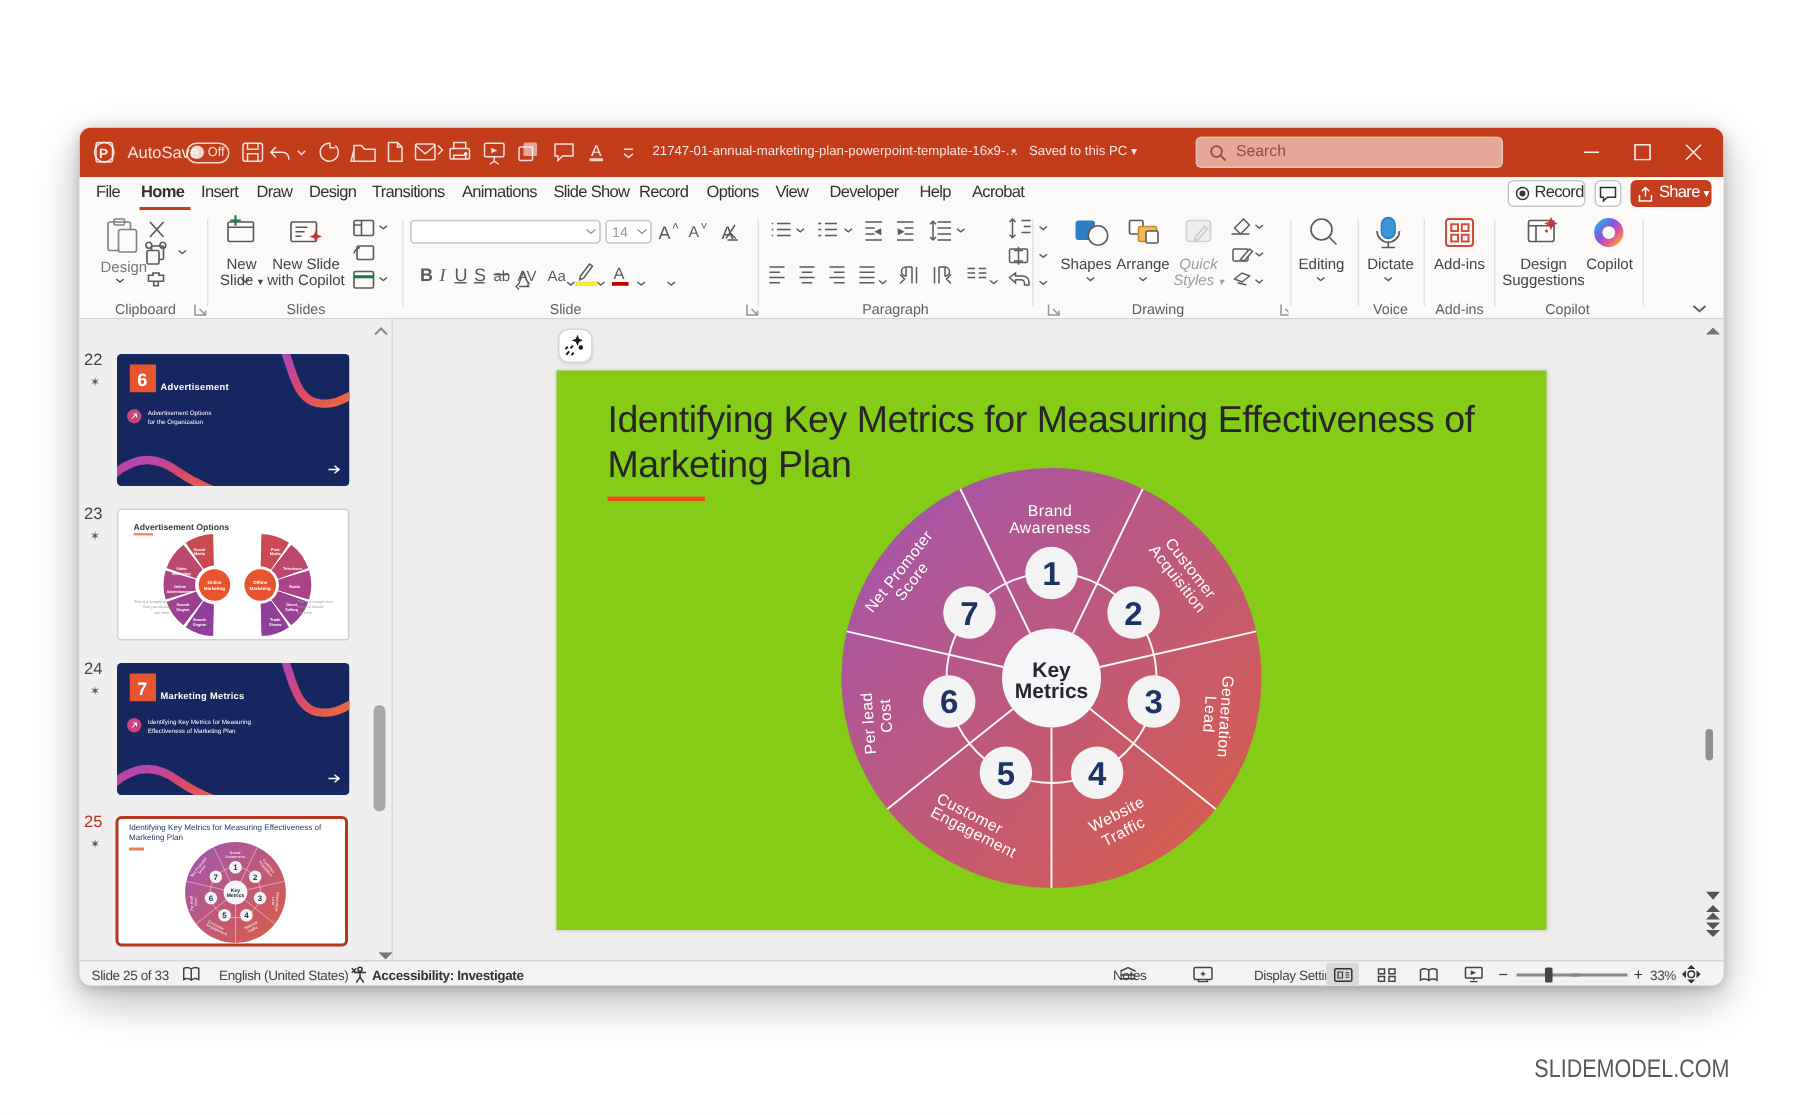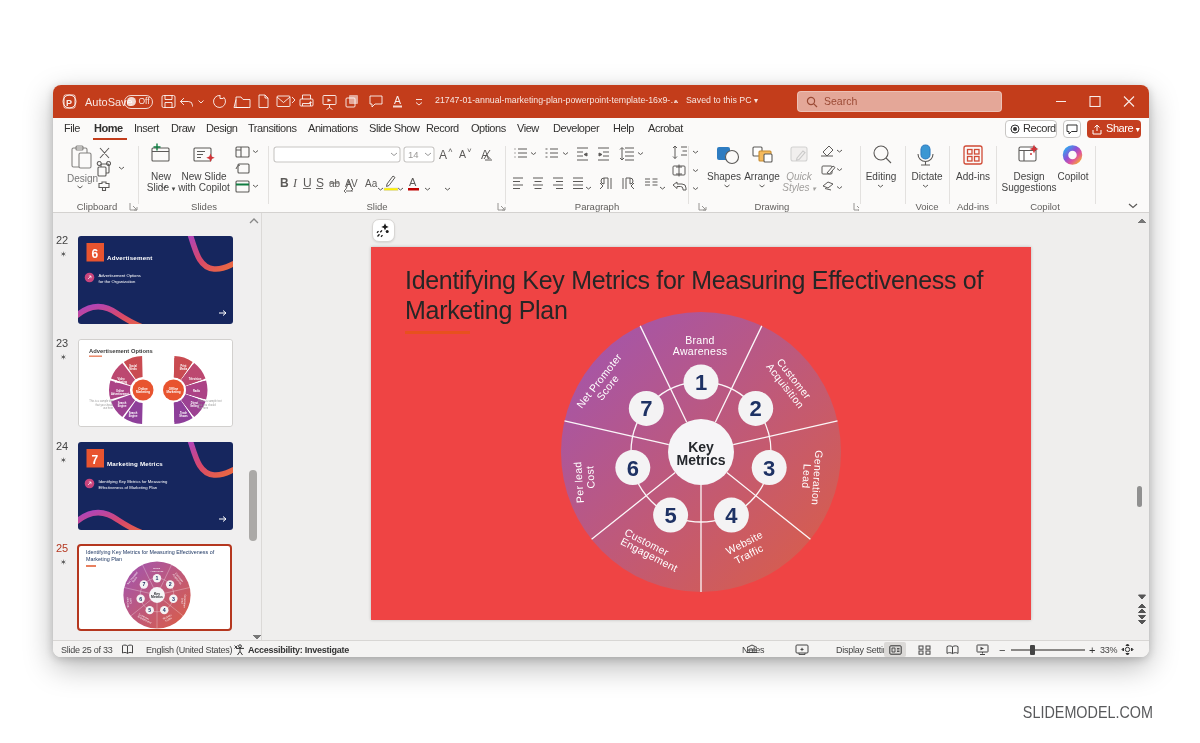--- a/index.html
+++ b/index.html
@@ -14,21 +14,21 @@
 #tabs .tab { position:absolute; top:4px; }
 #tabs .home { font-weight:bold; }
 
 #ribbon { position:absolute; left:0; top:55px; width:100%; height:73px; background:#FBFAF9; border-bottom:1px solid #D4D2D0; font-size:10px; color:#444; }
 .glabel { position:absolute; top:61px; font-size:9.5px; color:#605E5C; text-align:center; }
 .gsep { position:absolute; top:6px; height:58px; width:1px; background:#E3E1DF; }
 
 #main { position:absolute; left:0; top:128px; width:100%; height:427px; background:#EFEEED; }
 #panel { position:absolute; left:0; top:0; width:209px; height:427px; background:#F0EFEF; border-right:1px solid #DBD9D7; }
 #editor { position:absolute; left:210px; top:0; right:0; height:427px; }
-#canvas { position:absolute; left:108px; top:34px; width:660px; height:373px; background:#ef4444; box-shadow:0 0 3px rgba(0,0,0,.22);text-decoration:underline; }
+#canvas { position:absolute; left:108px; top:34px; width:660px; height:373px; background:#84cc16; box-shadow:0 0 3px rgba(0,0,0,.22);text-decoration:underline; }
 
 #sbar { position:absolute; left:0; bottom:0; width:100%; height:17px; background:#F4F3F2; border-top:1px solid #D8D6D4; font-size:9px; letter-spacing:-0.25px; color:#444; }
 .thumbwrap { position:absolute; left:25px; width:155px; height:88px; border-radius:3px; background:#fff; }
 .thumbnum { position:absolute; left:3px; font-size:11px; color:#444; }
 .star { position:absolute; left:7px; font-size:8px; color:#555; }
 #smtext { position:absolute; right:47px; top:702.5px; font-size:17px; color:#58595b; transform:scaleX(.845); transform-origin:100% 50%; }
 </style>
 </head>
 <body>
 <div id="win">

